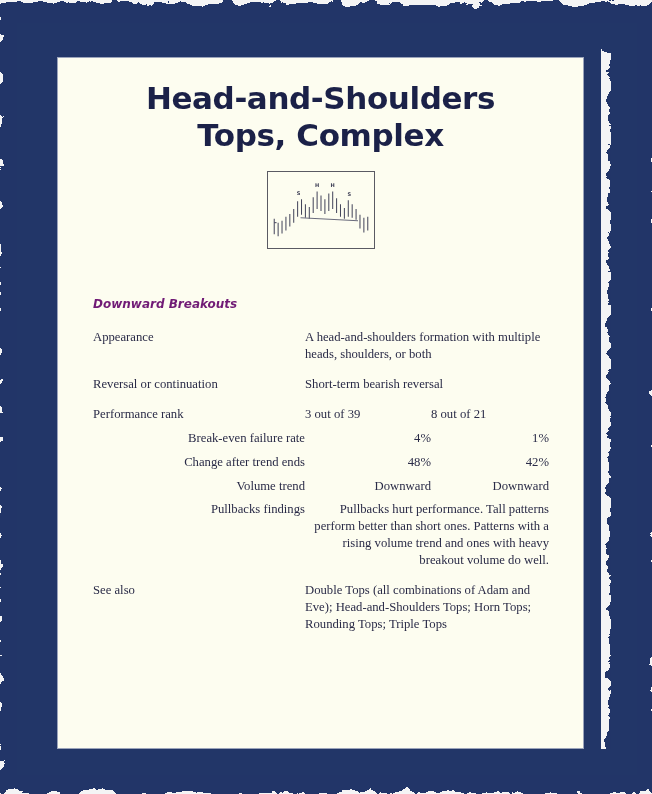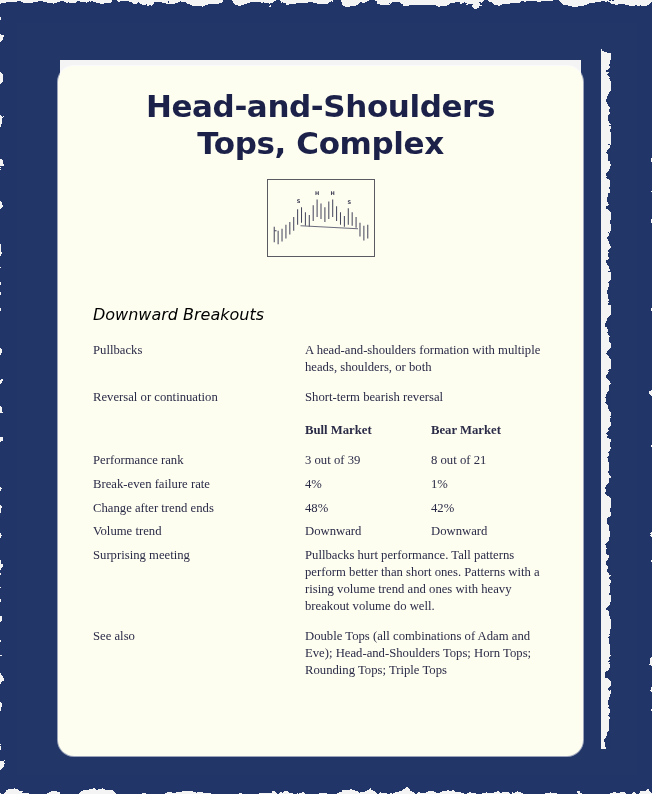--- a/index.html
+++ b/index.html
@@ -28,27 +28,26 @@
     position: absolute;
     left: 0; top: 0;
     width: 652px;
     height: 794px;
     pointer-events: none;
   }
 
   .panel {
     position: absolute;
     left: 58px;
-    top: 66px;
+    top: 58px;
     width: 525px;
     height: 690px;
     background: #fdfdf0;
     box-shadow: 0 0 0 1px rgba(255,255,255,0.55);
     overflow: hidden;
-    border-radius: 16px;
   }
 
   
   .title {
     margin: 0;
     padding: 22px 30px 0 30px;
     text-align: center;
     font-family: "DejaVu Sans", "Liberation Sans", sans-serif;
     font-weight: bold;
     font-size: 31px;
@@ -81,24 +80,24 @@
   .snapshot-head {
     font-family: "DejaVu Sans", "Liberation Sans", sans-serif;
     font-size: 12.5px;
     font-weight: bold;
     letter-spacing: 2.3px;
     color: #23243f;
     margin: 0 0 11px 0;
   }
   .snapshot-sub {
     font-family: "DejaVu Sans", "Liberation Sans", sans-serif;
-    font-size: 16px;
-    font-weight: normal;
+    font-size: 12px;
+    font-weight: bold;
     font-style: italic;
-    color: #000000;
+    color: #701a75;
     margin: 0 0 18px 0;
   }
 
   
   table.snap {
     width: 100%;
     border-collapse: collapse;
     font-family: "Liberation Serif", serif;
     font-size: 12.7px;
     color: #2a2b47;
@@ -106,21 +105,21 @@
   table.snap td {
     vertical-align: top;
     padding: 0;
     line-height: 1.33;
   }
   td.c-label { width: 212px; padding-right: 6px; }
   td.c-bull  { width: 126px; padding-right: 6px; }
   td.c-bear  { width: auto; }
 
   tr.r-gap td { padding-top: 13px; }
-  tr.r-tight td { padding-top: 7px; }
+  tr.r-tight td { padding-top: 7px; text-align: right; }
   tr.r-head td { padding-top: 16px; font-weight: bold; }
   tr.r-head td.c-bull, tr.r-head td.c-bear { font-weight: bold; }
   tr.r-first td { padding-top: 0; }
 </style>
 </head>
 <body>
 
 <div class="page">
 
   <svg class="frame-paint" viewBox="0 0 652 794" preserveAspectRatio="none" xmlns="http://www.w3.org/2000/svg">
@@ -204,34 +203,29 @@
       </div>
     </div>
 
     <div class="snapshot">
       <div class="snapshot-sub">Downward Breakouts</div>
 
       <table class="snap">
         <tbody>
 
           <tr class="r-first">
-            <td class="c-label">Pullbacks</td>
+            <td class="c-label">Appearance</td>
             <td class="c-bull" colspan="2">A head-and-shoulders formation with multiple heads, shoulders, or both</td>
           </tr>
 
           <tr class="r-gap">
             <td class="c-label">Reversal or continuation</td>
             <td class="c-bull" colspan="2">Short-term bearish reversal</td>
           </tr>
 
-          <tr class="r-head">
-            <td class="c-label"></td>
-            <td class="c-bull">Bull Market</td>
-            <td class="c-bear">Bear Market</td>
-          </tr>
 
           <tr class="r-gap">
             <td class="c-label">Performance rank</td>
             <td class="c-bull">3 out of 39</td>
             <td class="c-bear">8 out of 21</td>
           </tr>
 
           <tr class="r-tight">
             <td class="c-label">Break-even failure rate</td>
             <td class="c-bull">4%</td>
@@ -247,21 +241,21 @@
 
           <tr class="r-tight">
             <td class="c-label">Volume trend</td>
             <td class="c-bull">Downward</td>
             <td class="c-bear">Downward</td>
           </tr>
 
 
 
           <tr class="r-tight">
-            <td class="c-label">Surprising meeting</td>
+            <td class="c-label">Pullbacks findings</td>
             <td class="c-bull" colspan="2">Pullbacks hurt performance. Tall patterns perform better than short ones. Patterns with a rising volume trend and ones with heavy breakout volume do well.</td>
           </tr>
 
           <tr class="r-gap">
             <td class="c-label">See also</td>
             <td class="c-bull" colspan="2">Double Tops (all combinations of Adam and Eve); Head-and-Shoulders Tops; Horn Tops; Rounding Tops; Triple Tops</td>
           </tr>
 
         </tbody>
       </table>

